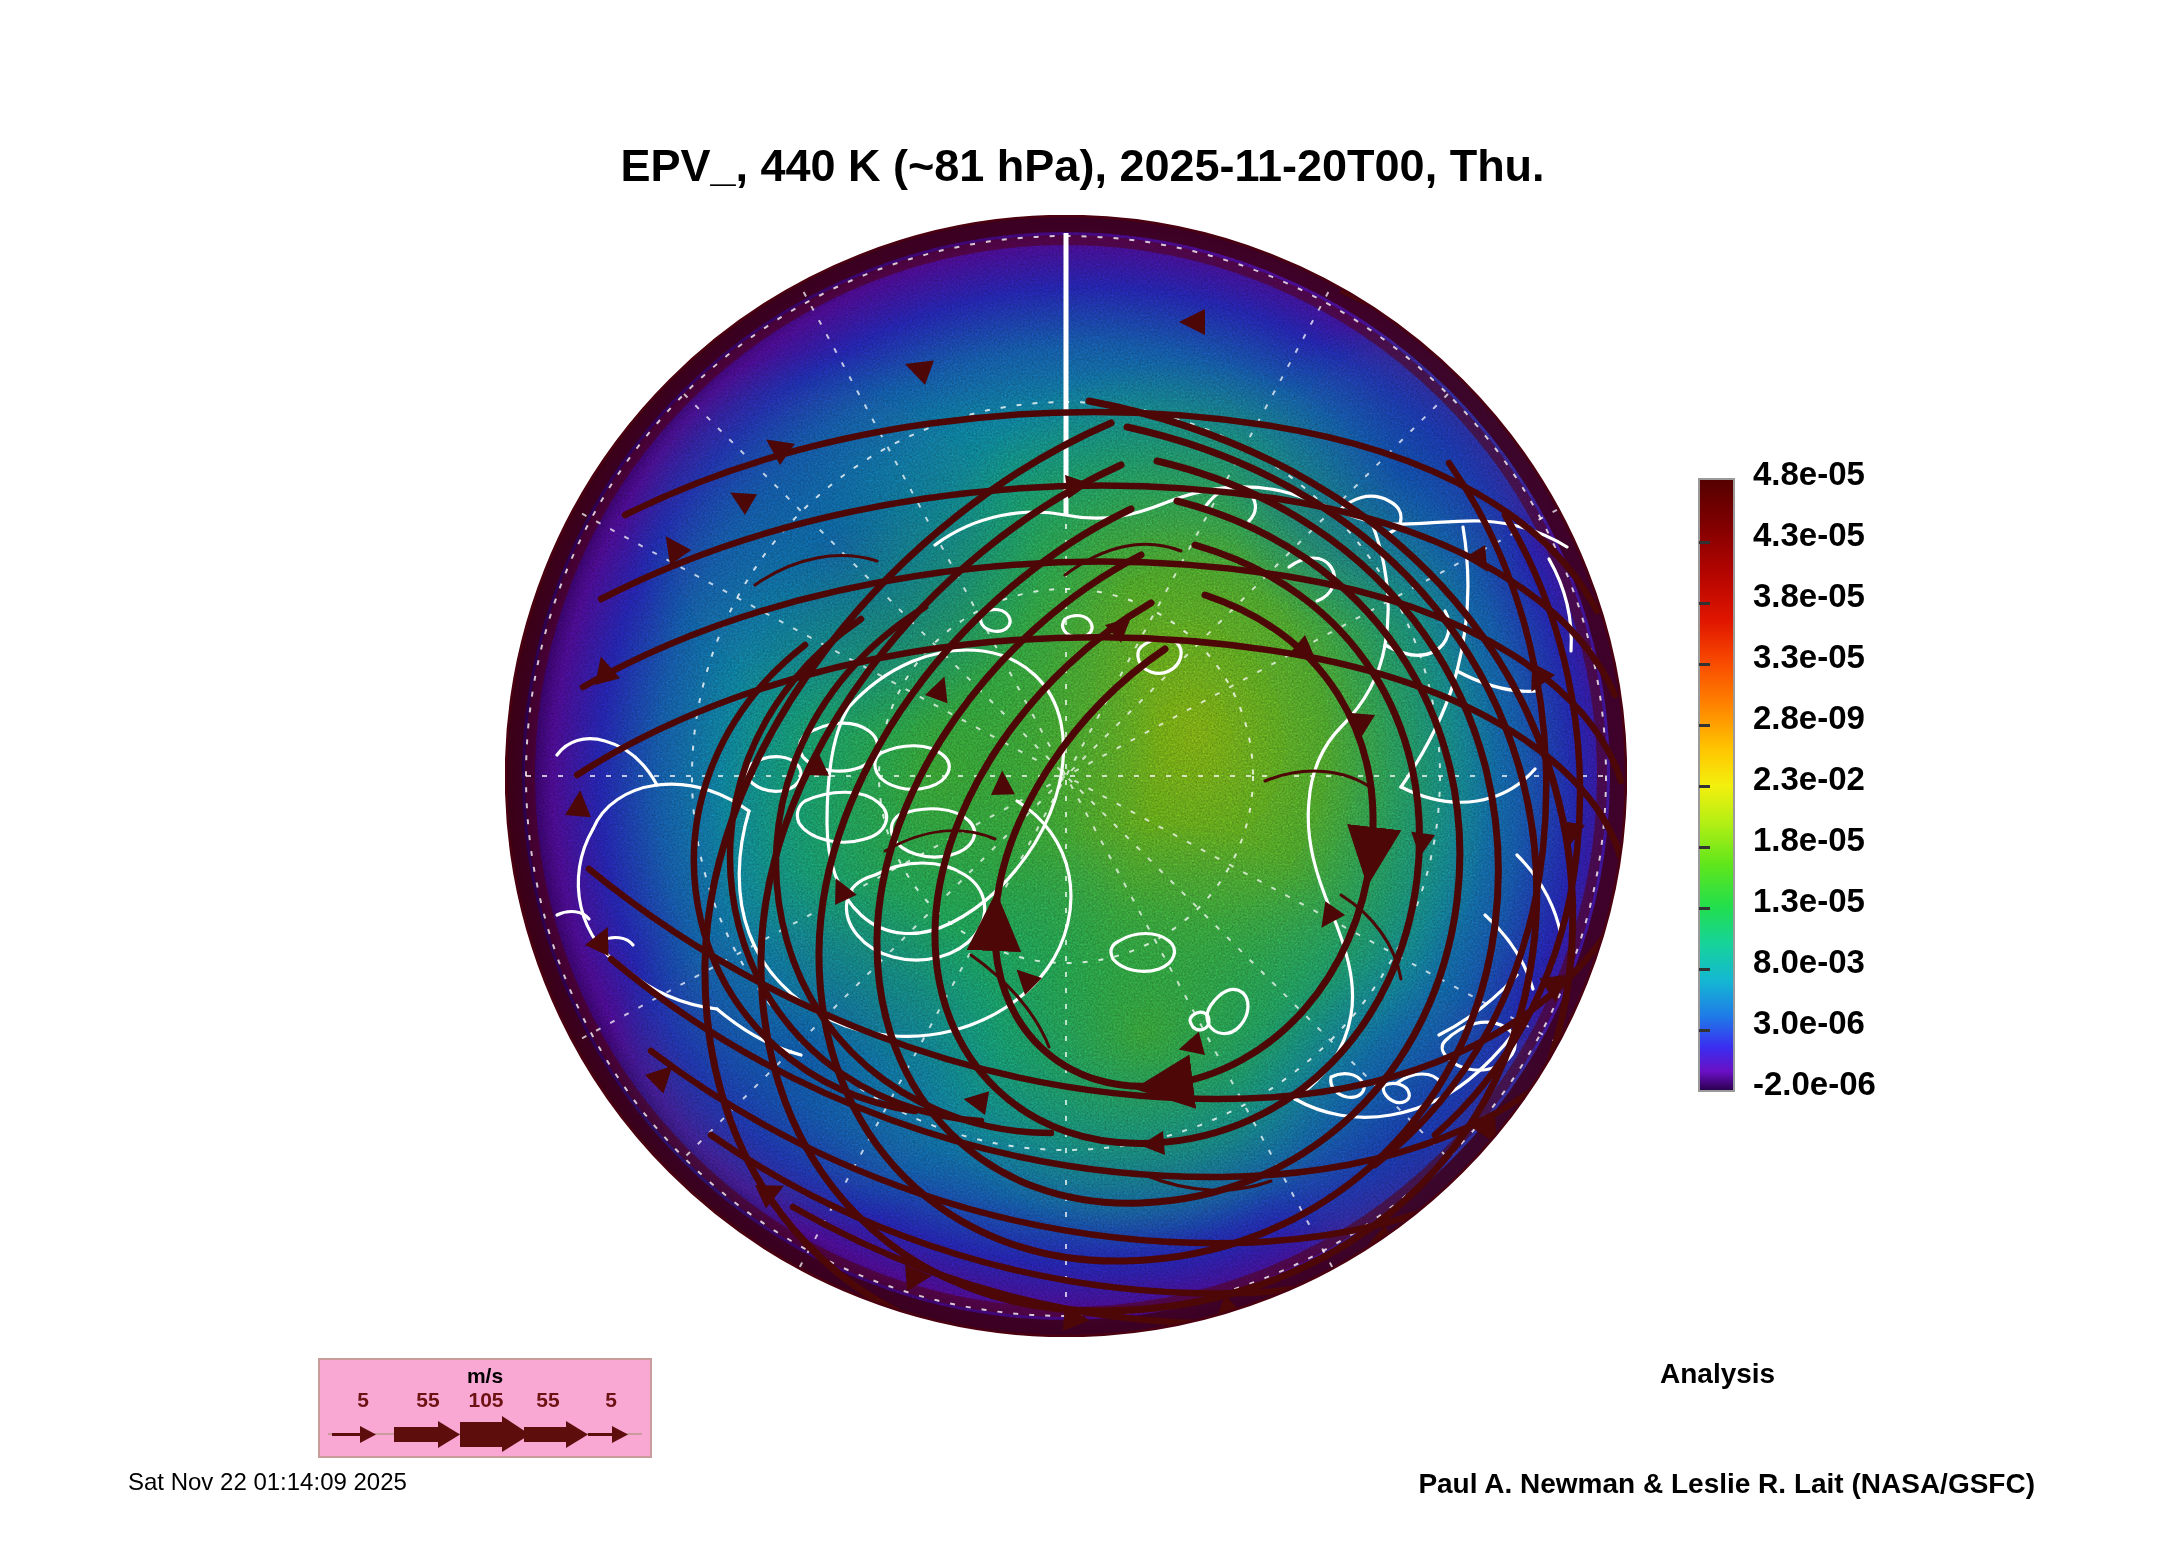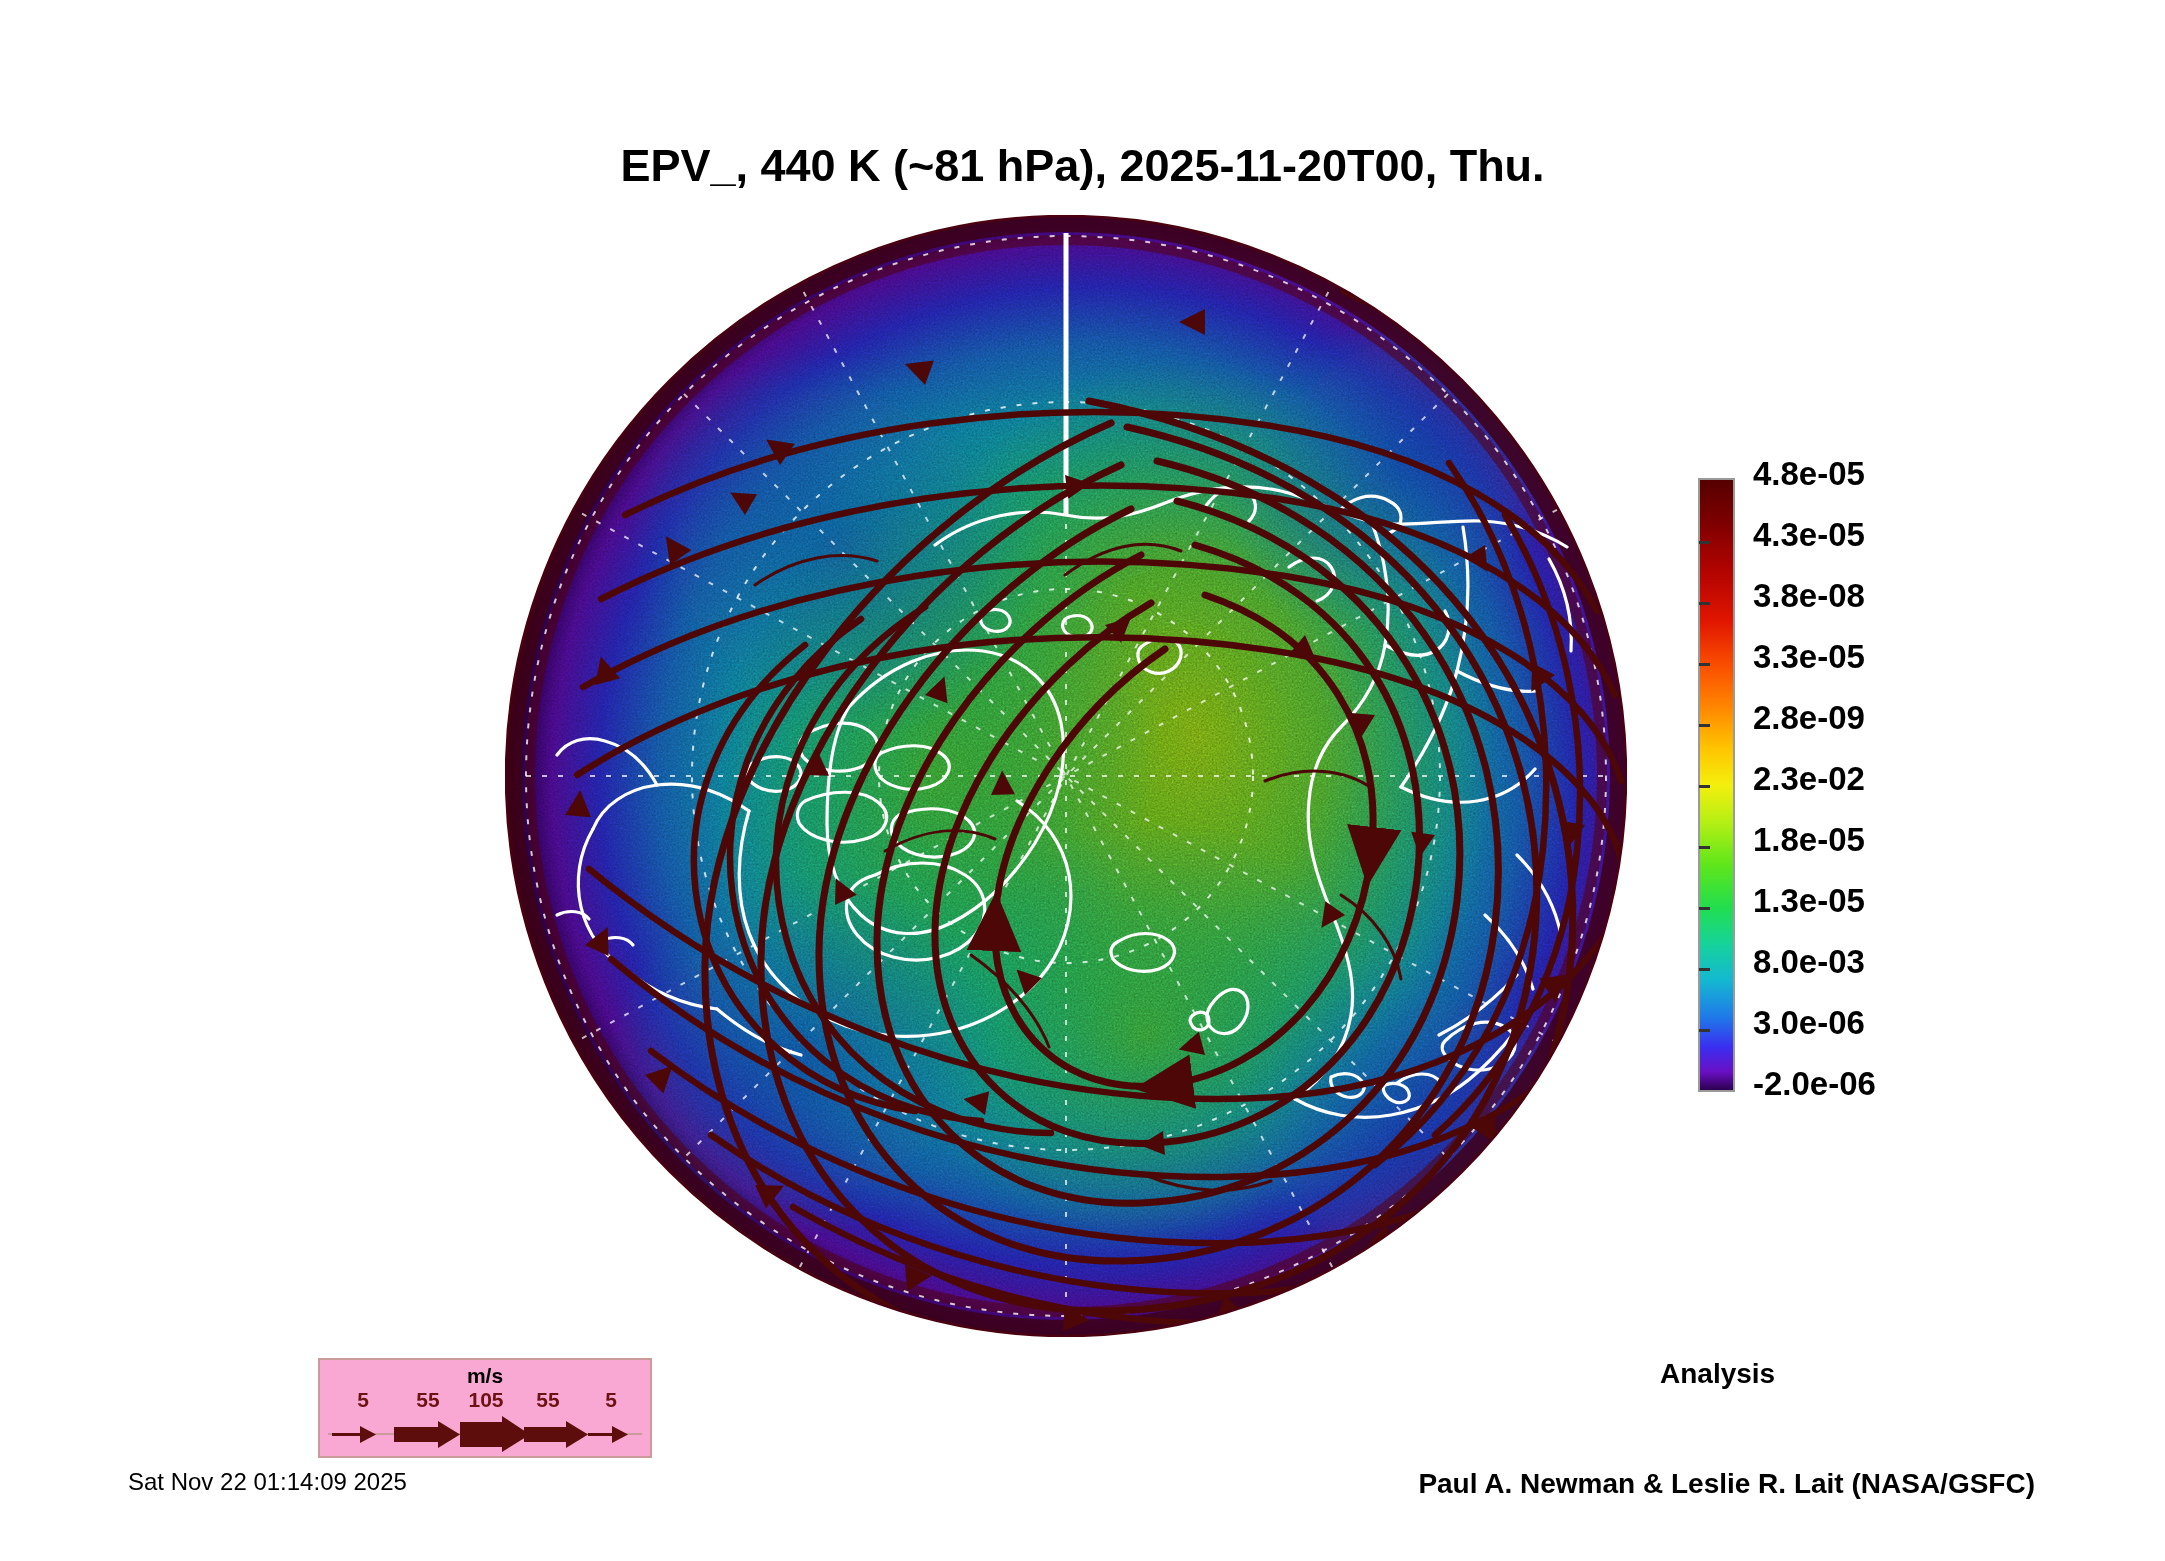--- a/index.html
+++ b/index.html
@@ -431,21 +431,21 @@
       <div class="cb-tick" style="top:244px"></div>
       <div class="cb-tick" style="top:305px"></div>
       <div class="cb-tick" style="top:366px"></div>
       <div class="cb-tick" style="top:427px"></div>
       <div class="cb-tick" style="top:488px"></div>
       <div class="cb-tick" style="top:549px"></div>
     </div>
     <div class="cb-labels">
       <div class="cb-label" style="top:0px">4.8e-05</div>
       <div class="cb-label" style="top:61px">4.3e-05</div>
-      <div class="cb-label" style="top:122px">3.8e-08</div>
+      <div class="cb-label" style="top:122px">3.8e-05</div>
       <div class="cb-label" style="top:183px">3.3e-05</div>
       <div class="cb-label" style="top:244px">2.8e-09</div>
       <div class="cb-label" style="top:305px">2.3e-02</div>
       <div class="cb-label" style="top:366px">1.8e-05</div>
       <div class="cb-label" style="top:427px">1.3e-05</div>
       <div class="cb-label" style="top:488px">8.0e-03</div>
       <div class="cb-label" style="top:549px">3.0e-06</div>
       <div class="cb-label" style="top:610px">-2.0e-06</div>
     </div>
   </div>

